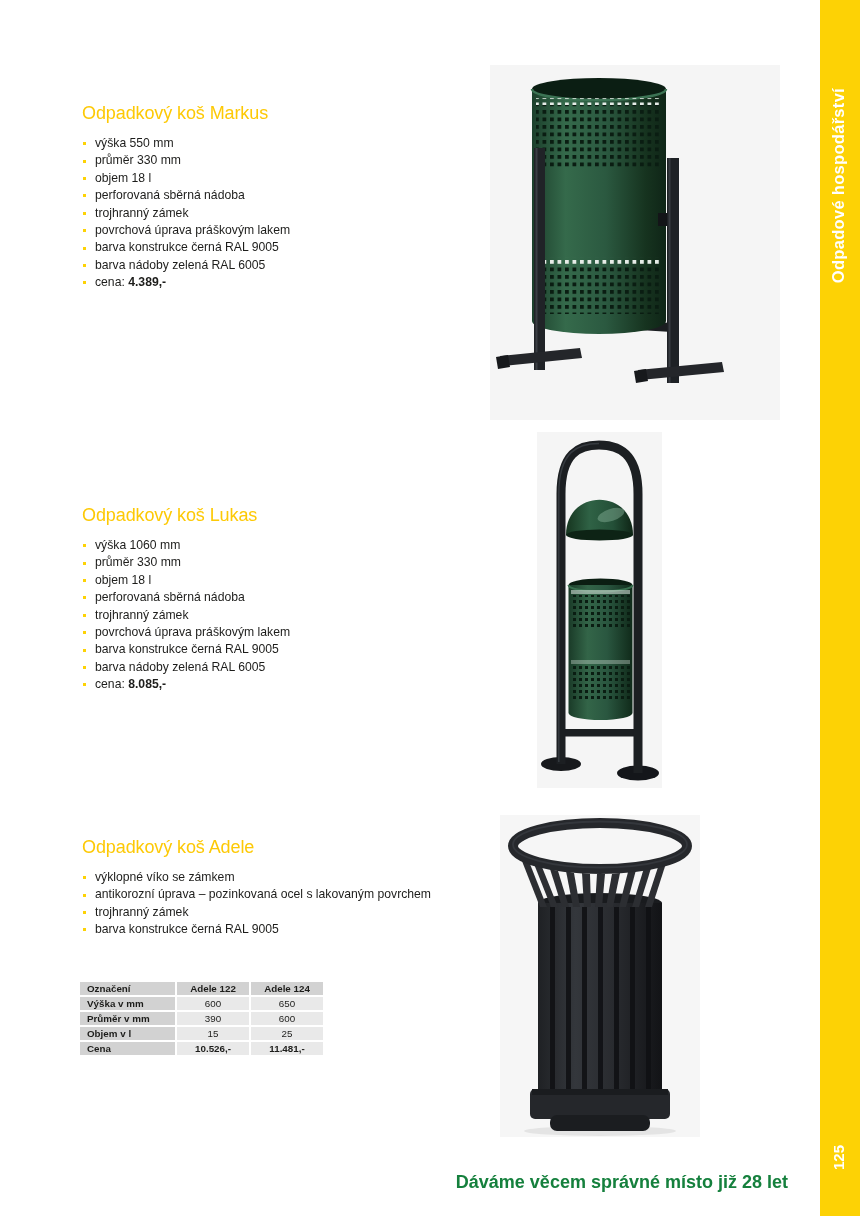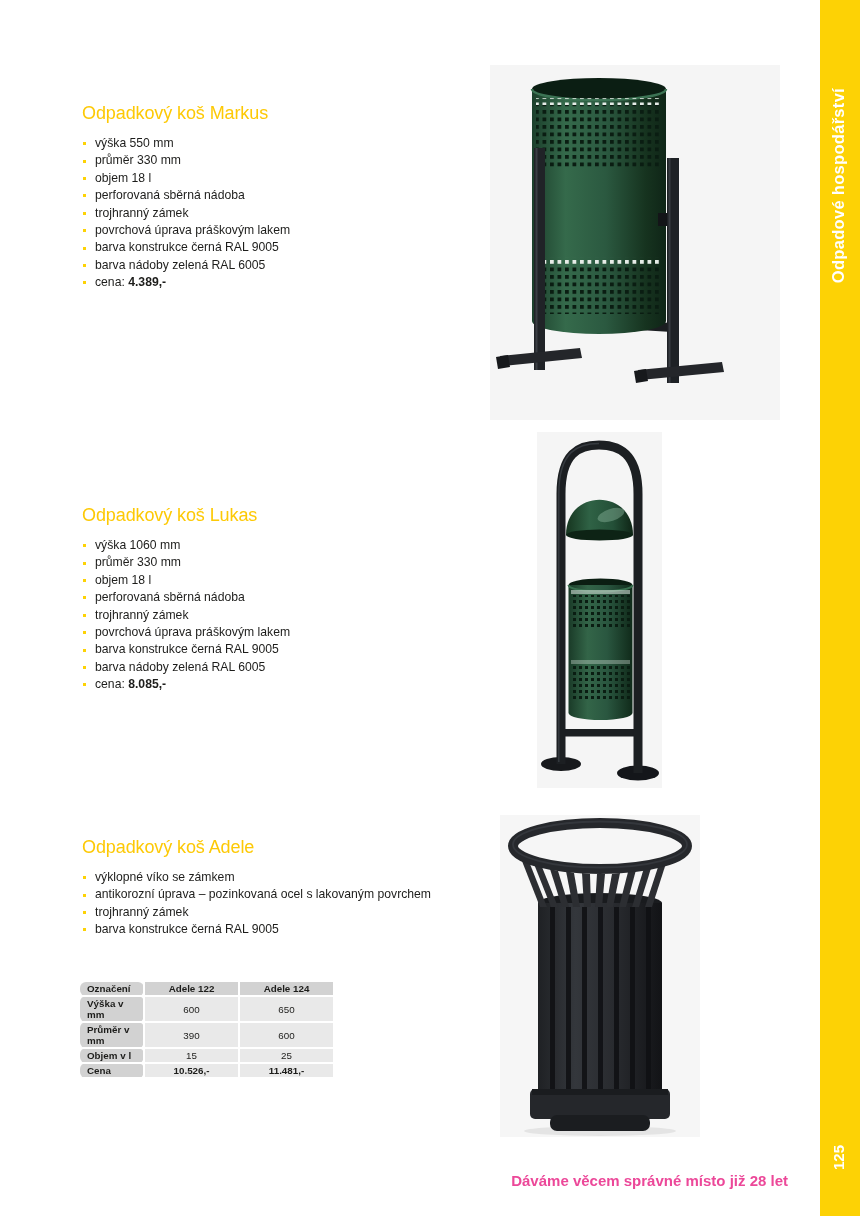--- a/index.html
+++ b/index.html
@@ -25,33 +25,33 @@
   ul.specs{list-style:none;margin:11px 0 0;padding:0;}
   ul.specs li{position:relative;padding-left:13px;font-size:12.2px;line-height:17.4px;color:var(--ink);}
   ul.specs li::before{content:"";position:absolute;left:1px;top:7.2px;width:3px;height:3px;background:var(--yellow);}
   ul.specs li b{font-weight:700;margin-top:24px;}
   
   .price-table{position:absolute;left:80px;top:982px;border-collapse:collapse;}
   .price-table th,.price-table td{
     border-right:2px solid #fff;border-bottom:2px solid #fff;
     font-size:9.8px;color:var(--ink);height:14px;padding:1px 7px;font-weight:700;
   }
-  .price-table th.lbl{background:#d2d2d2;text-align:left;width:64px;border-radius:6px;}
+  .price-table th.lbl{background:#d2d2d2;text-align:left;width:96px;}
   .price-table thead th{background:#d2d2d2;}
-  .price-table thead th.val{width:95px;text-align:center;}
+  .price-table thead th.val{width:74px;text-align:center;}
   .price-table td.val{background:#e9e9e9;text-align:center;font-weight:400;}
   .price-table td.val.bold{font-weight:700;}
   
   .img{position:absolute;margin:0;}
   #img-markus{left:490px;top:65px;width:290px;height:355px;}
   #img-lukas{left:537px;top:432px;width:125px;height:356px;}
   #img-adele{left:500px;top:815px;width:200px;height:322px;}
   .img svg{display:block;width:100%;height:100%;}
   
-  .footer{position:absolute;top:1172px;right:72px;font-size:15px;font-weight:700;color:#ec4899;}
+  .footer{position:absolute;top:1172px;right:72px;font-size:18px;font-weight:700;color:#15803d;}
 </style>
 </head>
 <body>
 
 <div class="page">
 
   <section class="product" id="sec-markus">
     <h2>Odpadkový koš Markus</h2>
     <ul class="specs">
         <li>výška 550 mm</li>

